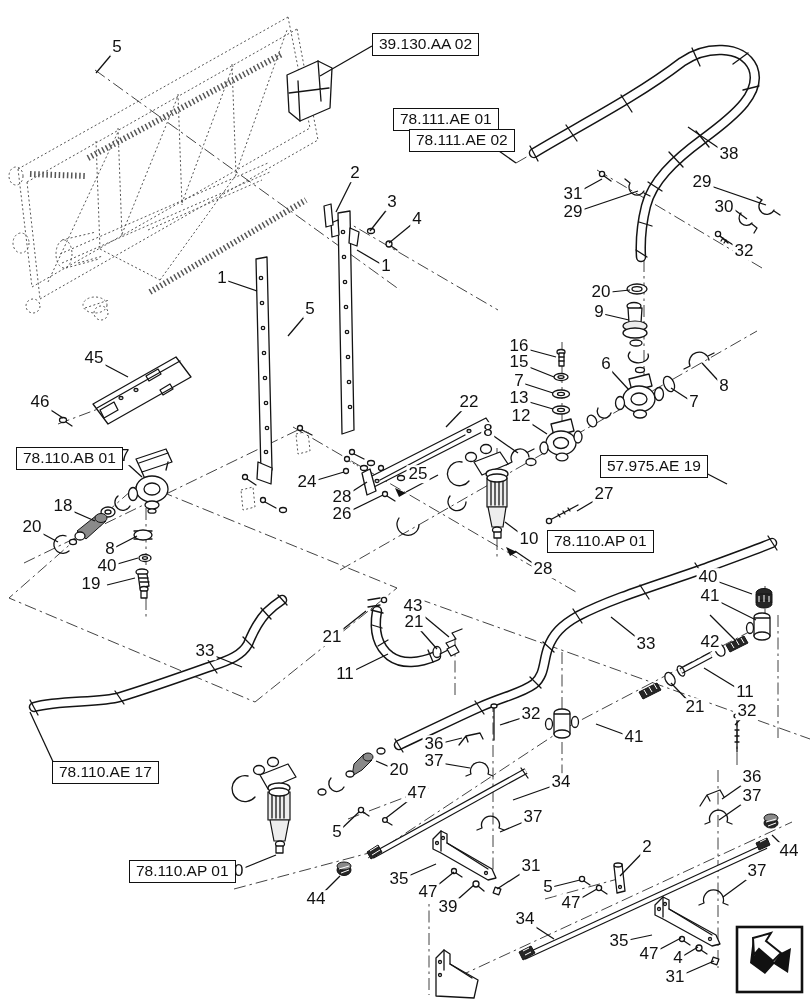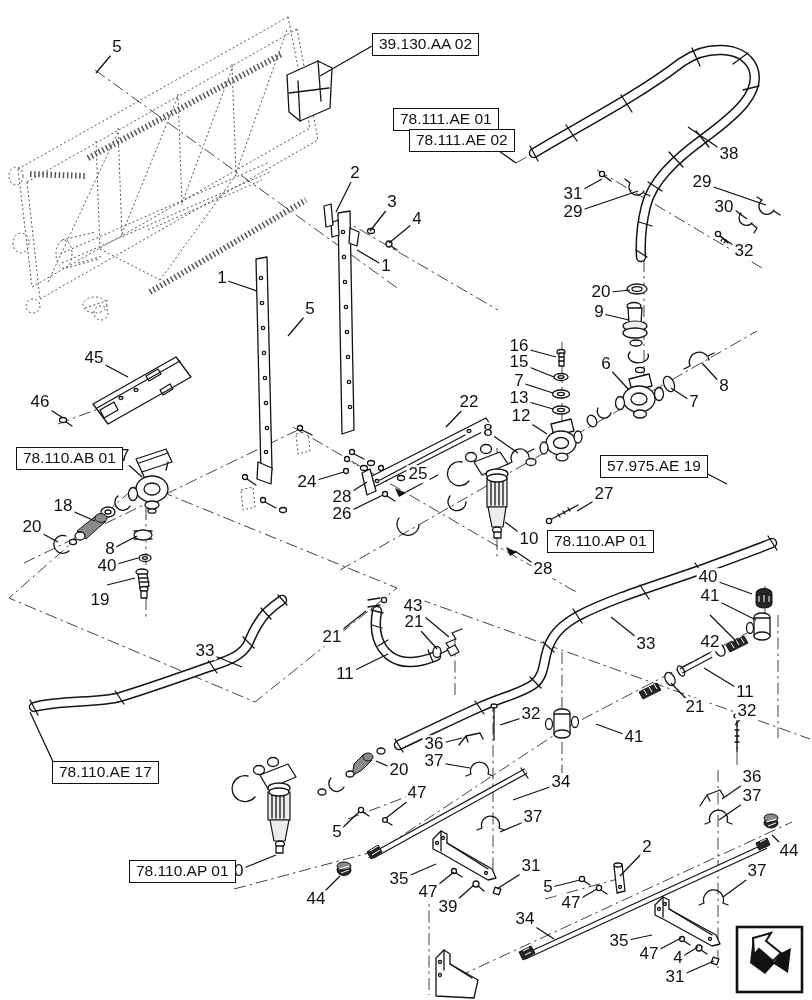--- a/index.html
+++ b/index.html
@@ -529,21 +529,21 @@
     <div class="callout" style="left: 342px; top: 498px;">28</div>
     <div class="callout" style="left: 342px; top: 515px;">26</div>
     <div class="callout" style="left: 310px; top: 310px;">5</div>
     <div class="callout" style="left: 94px; top: 359px;">45</div>
     <div class="callout" style="left: 40px; top: 403px;">46</div>
     <div class="callout" style="left: 120px; top: 457px;">17</div>
     <div class="callout" style="left: 63px; top: 507px;">18</div>
     <div class="callout" style="left: 32px; top: 528px;">20</div>
     <div class="callout" style="left: 110px; top: 550px;">8</div>
     <div class="callout" style="left: 107px; top: 567px;">40</div>
-    <div class="callout" style="left: 100px; top: 585px; margin-top: 16px;">19</div>
+    <div class="callout" style="left: 91px; top: 585px;">19</div>
     <div class="callout" style="left: 604px; top: 495px;">27</div>
     <div class="callout" style="left: 529px; top: 540px;">10</div>
     <div class="callout" style="left: 543px; top: 570px;">28</div>
     <div class="callout" style="left: 205px; top: 652px;">33</div>
     <div class="callout" style="left: 332px; top: 638px;">21</div>
     <div class="callout" style="left: 345px; top: 675px;">11</div>
     <div class="callout" style="left: 413px; top: 607px;">43</div>
     <div class="callout" style="left: 414px; top: 623px;">21</div>
     <div class="callout" style="left: 646px; top: 645px;">33</div>
     <div class="callout" style="left: 708px; top: 578px;">40</div>

